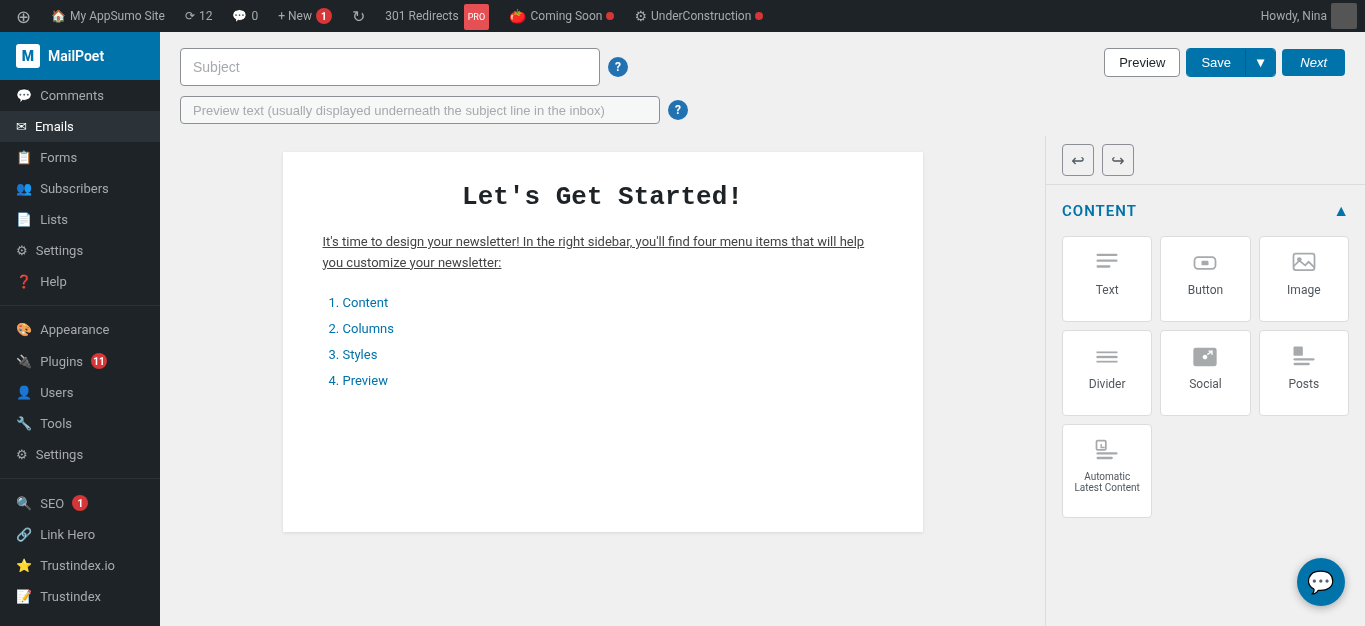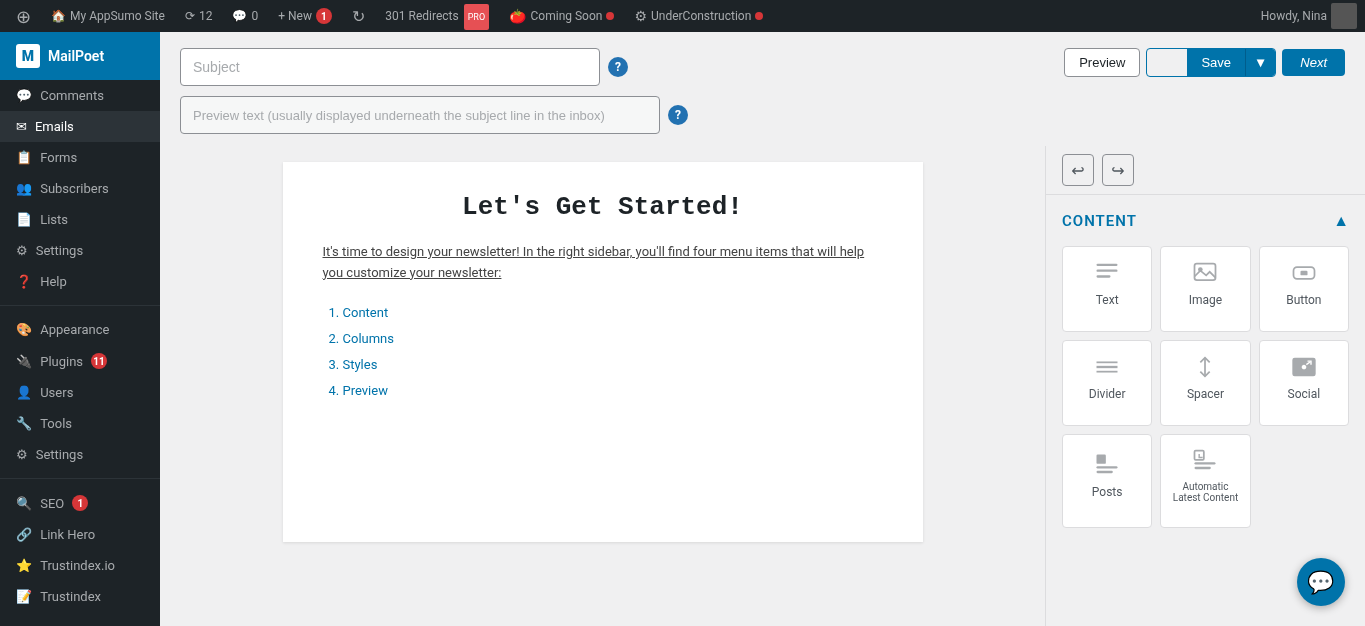--- a/index.html
+++ b/index.html
@@ -130,21 +130,21 @@
       border: 1px solid #8c8f94;
       border-radius: 4px;
       padding: 0 12px;
       font-size: 14px;
       background: #fff;
       color: #50575e;
     }
     .subject-input::placeholder { color: #a7aaad; }
     .preview-text-input {
       width: 480px;
-      height: 38px;
+      height: 28px;
       border: 1px solid #8c8f94;
       border-radius: 4px;
       padding: 0 12px;
       font-size: 13px;
       background: #f6f7f7;
       color: #a7aaad;
     }
     .preview-text-input::placeholder { color: #a7aaad; }
     .help-icon {
       width: 20px; height: 20px;
@@ -174,21 +174,20 @@
       overflow: hidden;
       border: 1px solid #0073aa;
     }
     .btn-save {
       background: #0073aa;
       color: #fff;
       border: none;
       padding: 6px 14px;
       font-size: 13px;
       cursor: pointer;
-      margin-left: 40px;
     }
     .btn-save-dropdown {
       background: #0073aa;
       color: #fff;
       border: none;
       border-left: 1px solid #005d8c;
       padding: 6px 8px;
       cursor: pointer;
       display: flex;
       align-items: center;
@@ -567,59 +566,49 @@
                     <rect x="3" y="9" width="18" height="2" rx="1"></rect>
                     <rect x="3" y="14" width="12" height="2" rx="1"></rect>
                   </svg>
               </div>
               <span class="content-block-label">Text</span>
             </div>
 
             <div class="content-block">
               <div class="content-block-icon">
                 <svg class="icon-svg" viewBox="0 0 24 24">
+                    <rect x="3" y="7" width="18" height="10" rx="3" fill="none" stroke="#a7aaad" stroke-width="1.5"></rect>
+                    <rect x="9" y="10" width="6" height="4" rx="1" fill="#a7aaad"></rect>
+                  </svg>
+              </div>
+              <span class="content-block-label">Button</span>
+            </div>
+
+            <div class="content-block">
+              <div class="content-block-icon">
+                <svg class="icon-svg" viewBox="0 0 24 24">
                     <rect x="3" y="4" width="18" height="14" rx="2" fill="none" stroke="#a7aaad" stroke-width="1.5"></rect>
                     <circle cx="8" cy="9" r="2" fill="#a7aaad"></circle>
                     <polyline points="3,15 8,10 13,14 16,11 21,16" fill="none" stroke="#a7aaad" stroke-width="1.5"></polyline>
                   </svg>
               </div>
               <span class="content-block-label">Image</span>
-            </div>
-
-            <div class="content-block">
-              <div class="content-block-icon">
-                <svg class="icon-svg" viewBox="0 0 24 24">
-                    <rect x="3" y="7" width="18" height="10" rx="3" fill="none" stroke="#a7aaad" stroke-width="1.5"></rect>
-                    <rect x="9" y="10" width="6" height="4" rx="1" fill="#a7aaad"></rect>
-                  </svg>
-              </div>
-              <span class="content-block-label">Button</span>
             </div>
 
             <div class="content-block">
               <div class="content-block-icon">
                 <svg class="icon-svg" viewBox="0 0 24 24">
                     <line x1="3" y1="8" x2="21" y2="8" stroke="#a7aaad" stroke-width="1.5"></line>
                     <line x1="3" y1="12" x2="21" y2="12" stroke="#a7aaad" stroke-width="2"></line>
                     <line x1="3" y1="16" x2="21" y2="16" stroke="#a7aaad" stroke-width="1.5"></line>
                   </svg>
               </div>
               <span class="content-block-label">Divider</span>
             </div>
 
-            <div class="content-block">
-              <div class="content-block-icon">
-                <svg class="icon-svg" viewBox="0 0 24 24">
-                    <line x1="12" y1="4" x2="12" y2="20" stroke="#a7aaad" stroke-width="1.5"></line>
-                    <polyline points="8,8 12,4 16,8" fill="none" stroke="#a7aaad" stroke-width="1.5"></polyline>
-                    <polyline points="8,16 12,20 16,16" fill="none" stroke="#a7aaad" stroke-width="1.5"></polyline>
-                  </svg>
-              </div>
-              <span class="content-block-label">Spacer</span>
-            </div>
 
             <div class="content-block">
               <div class="content-block-icon">
                 <svg class="icon-svg" viewBox="0 0 24 24">
                     <rect x="2" y="4" width="20" height="16" rx="2" fill="#a7aaad"></rect>
                     <path d="M10 12c0-1.1.9-2 2-2s2 .9 2 2-.9 2-2 2-2-.9-2-2z" fill="#fff"></path>
                     <path d="M15 7h3v3" stroke="#fff" stroke-width="1.2" fill="none"></path>
                     <line x1="14" y1="10" x2="17.5" y2="7.5" stroke="#fff" stroke-width="1.2"></line>
                   </svg>
               </div>

